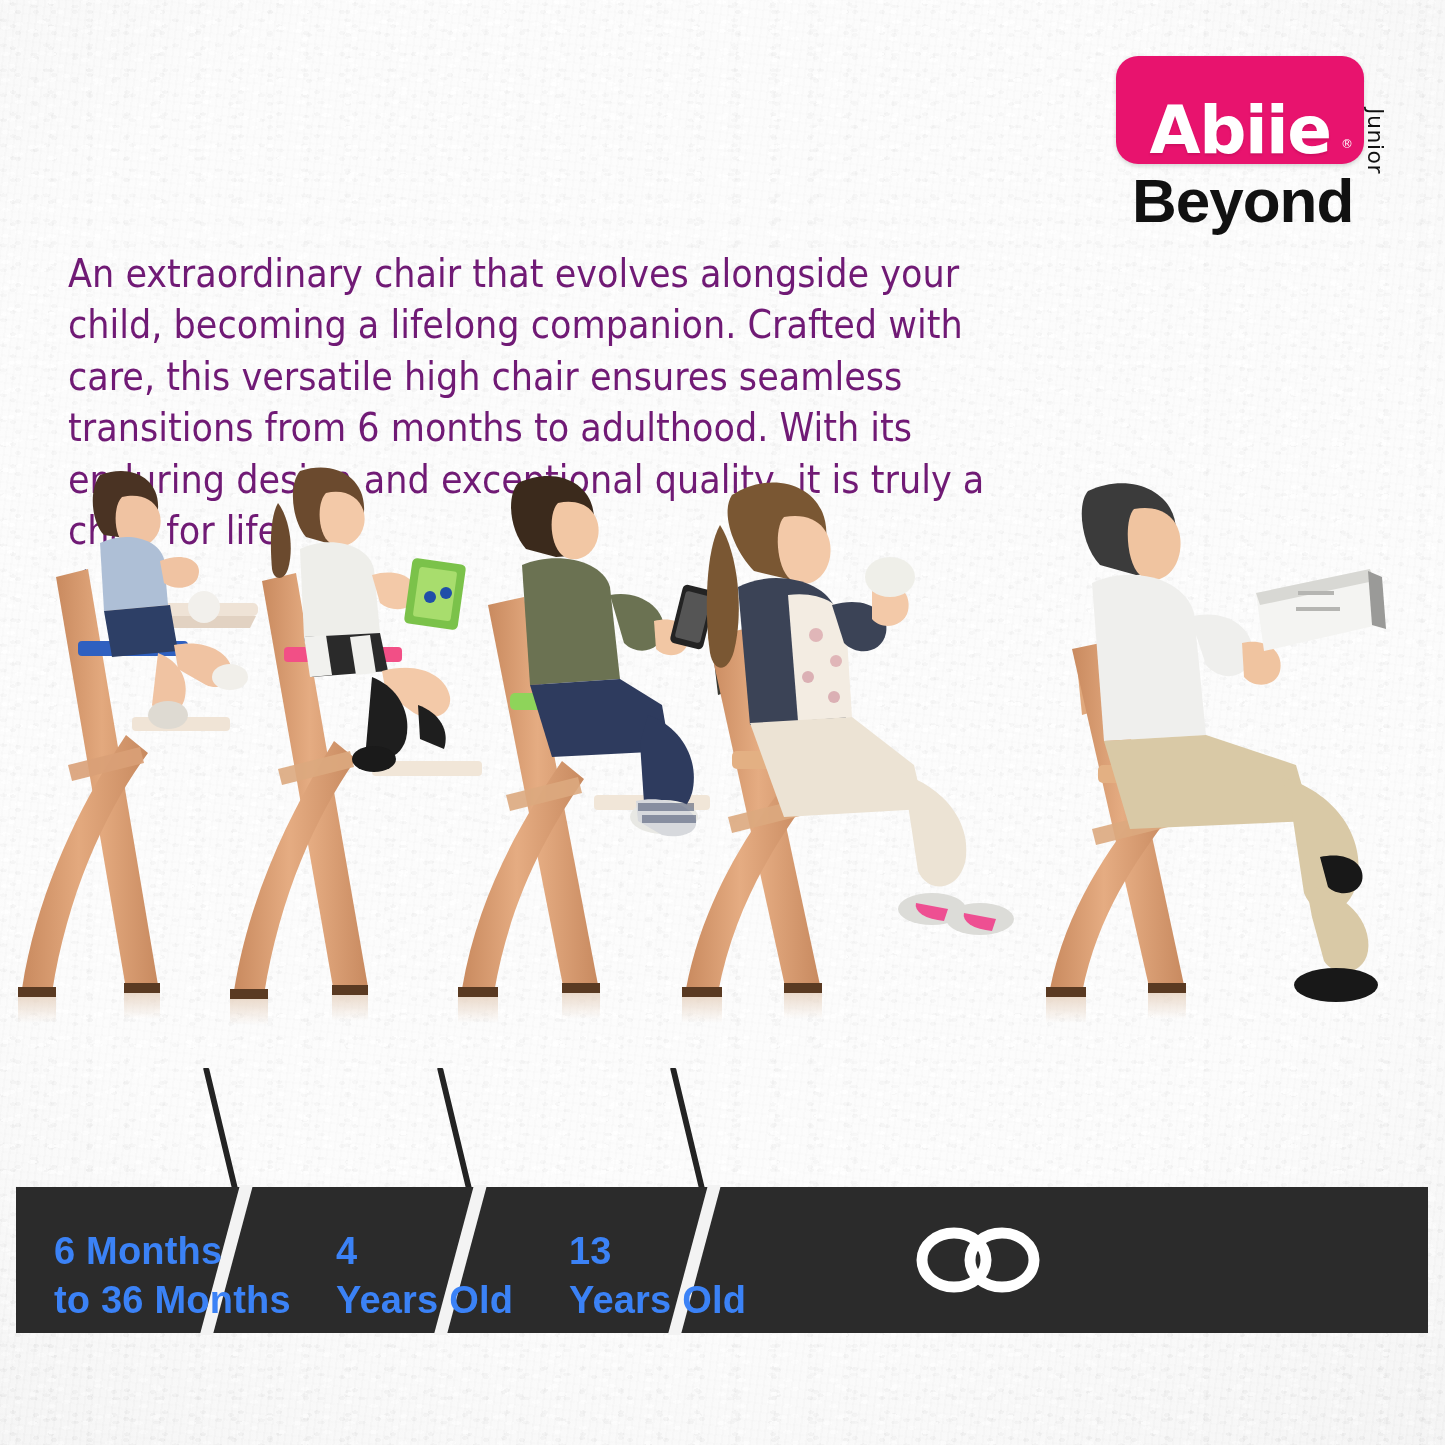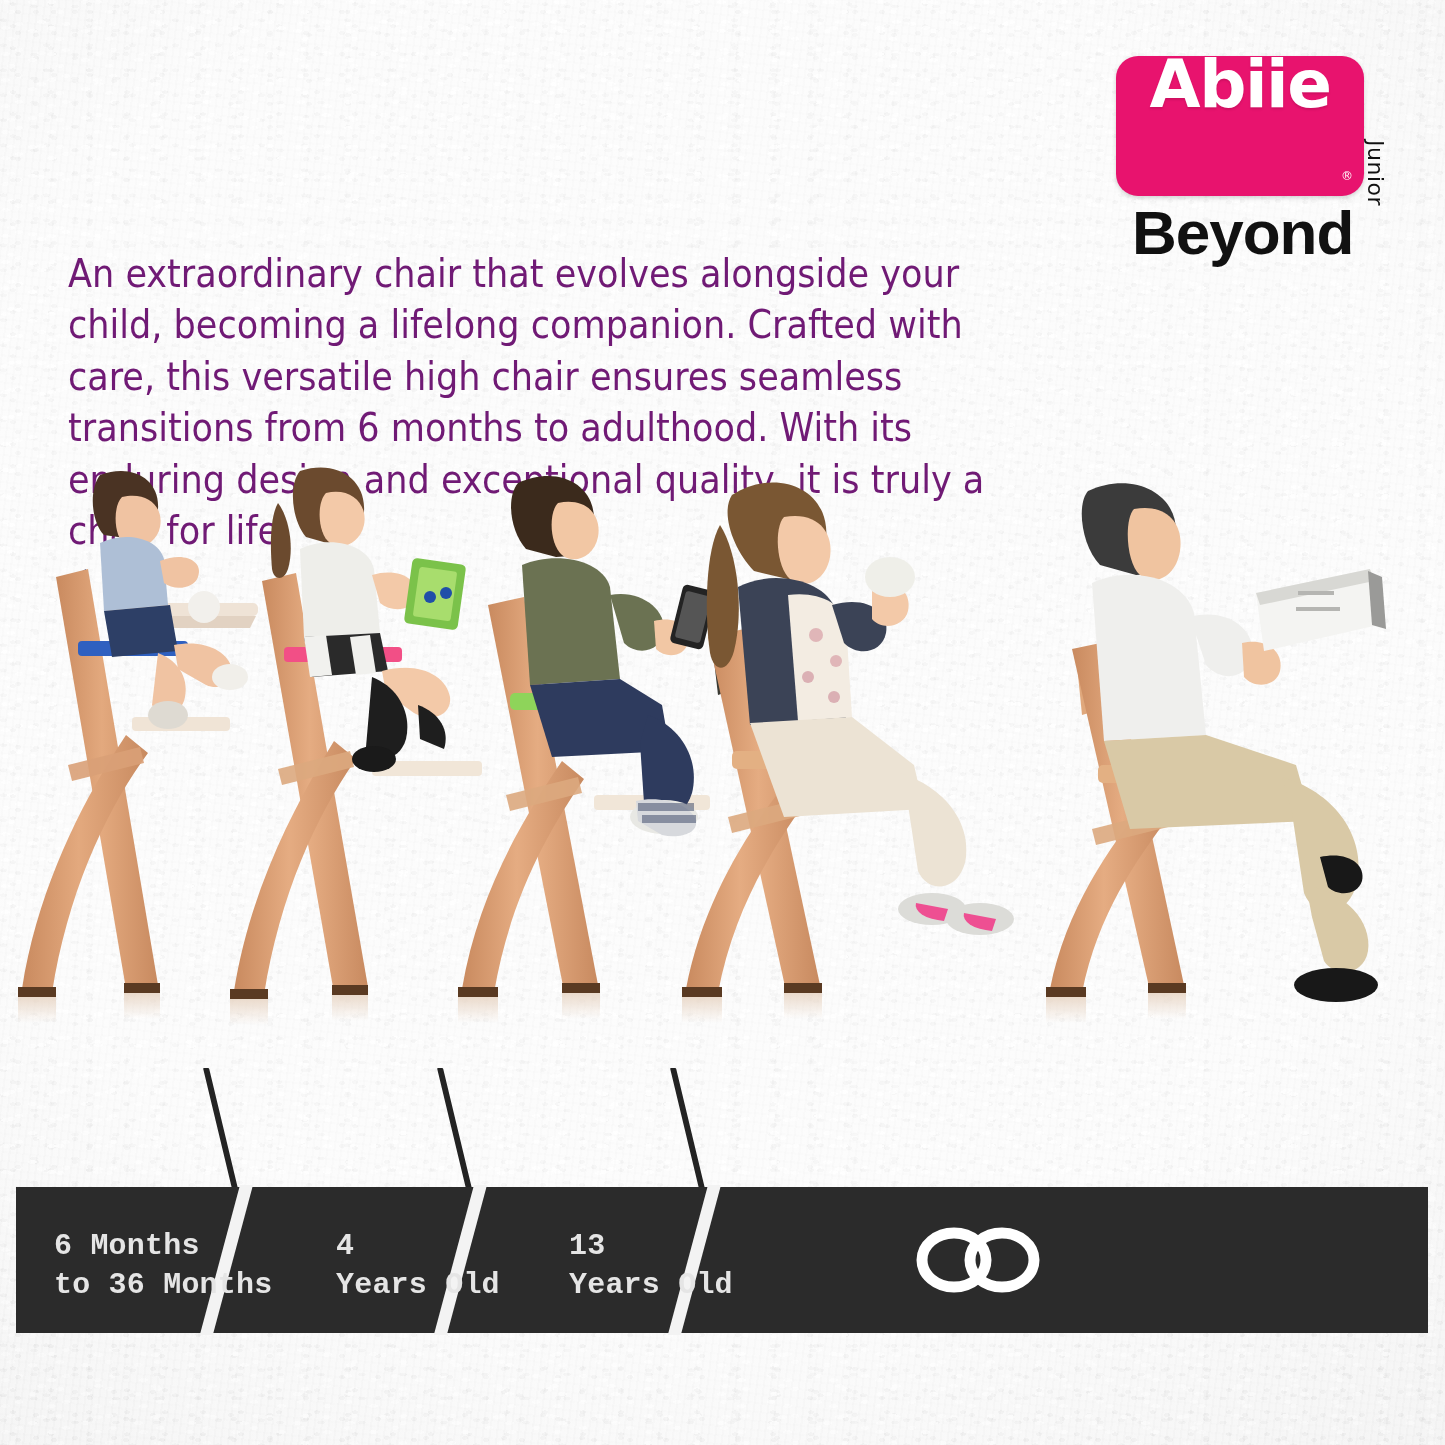--- a/index.html
+++ b/index.html
@@ -59,24 +59,24 @@
   .body-copy{
     position:absolute;left:68px;top:248px;width:985px;
     font-family:"Liberation Sans Narrow","DejaVu Sans Condensed","Liberation Sans",sans-serif;
     font-size:39px;line-height:1.32;color:#701a75;
   }
   .body-copy p{margin:0;}
 
   
   .logo{position:absolute;left:1116px;top:56px;width:262px;}
   .logo-pill{
-    width:248px;height:140px;border-radius:22px;
+    width:248px;height:108px;border-radius:22px;
     background:#e8136e;
     box-shadow:0 2px 4px rgba(0,0,0,.16);
-    position:relative;display:flex;align-items:flex-start;justify-content:center;
+    position:relative;display:flex;align-items:flex-end;justify-content:center;
   }
   .logo-word{
     font-family:"DejaVu Sans","Liberation Sans",sans-serif;
     font-weight:700;font-size:66px;color:#fff;
     letter-spacing:-1.5px;line-height:1;
     margin-top:-4px;
     text-shadow:0 2px 2px rgba(150,10,70,.30);
   }
   .logo-reg{
     position:absolute;right:11px;bottom:13px;
@@ -106,23 +106,23 @@
     position:absolute;background:#232323;
     transform-origin:top left;border-radius:1px;
   }
 
   
   .bar{
     position:absolute;left:16px;top:1187px;width:1412px;height:146px;
     background:#2b2b2b;
   }
   .bar-seg-label{
-    position:absolute;color:#e5e5e5;
-    font-family:Liberation Mono, monospace;
-    font-weight:700;font-size:30px;line-height:1.30;letter-spacing:.2px;
+    position:absolute;color:#3b82f6;
+    font-family:Liberation Sans, sans-serif;
+    font-weight:700;font-size:38px;line-height:1.30;letter-spacing:.2px;
     white-space:pre-line;
   }
   .bar-div{
     position:absolute;top:-2px;height:150px;width:13px;background:#f3f3f3;
     transform-origin:top center;
   }
   .infinity{position:absolute;left:912px;top:1221px;}
 </style>
 </head>
 <body>

